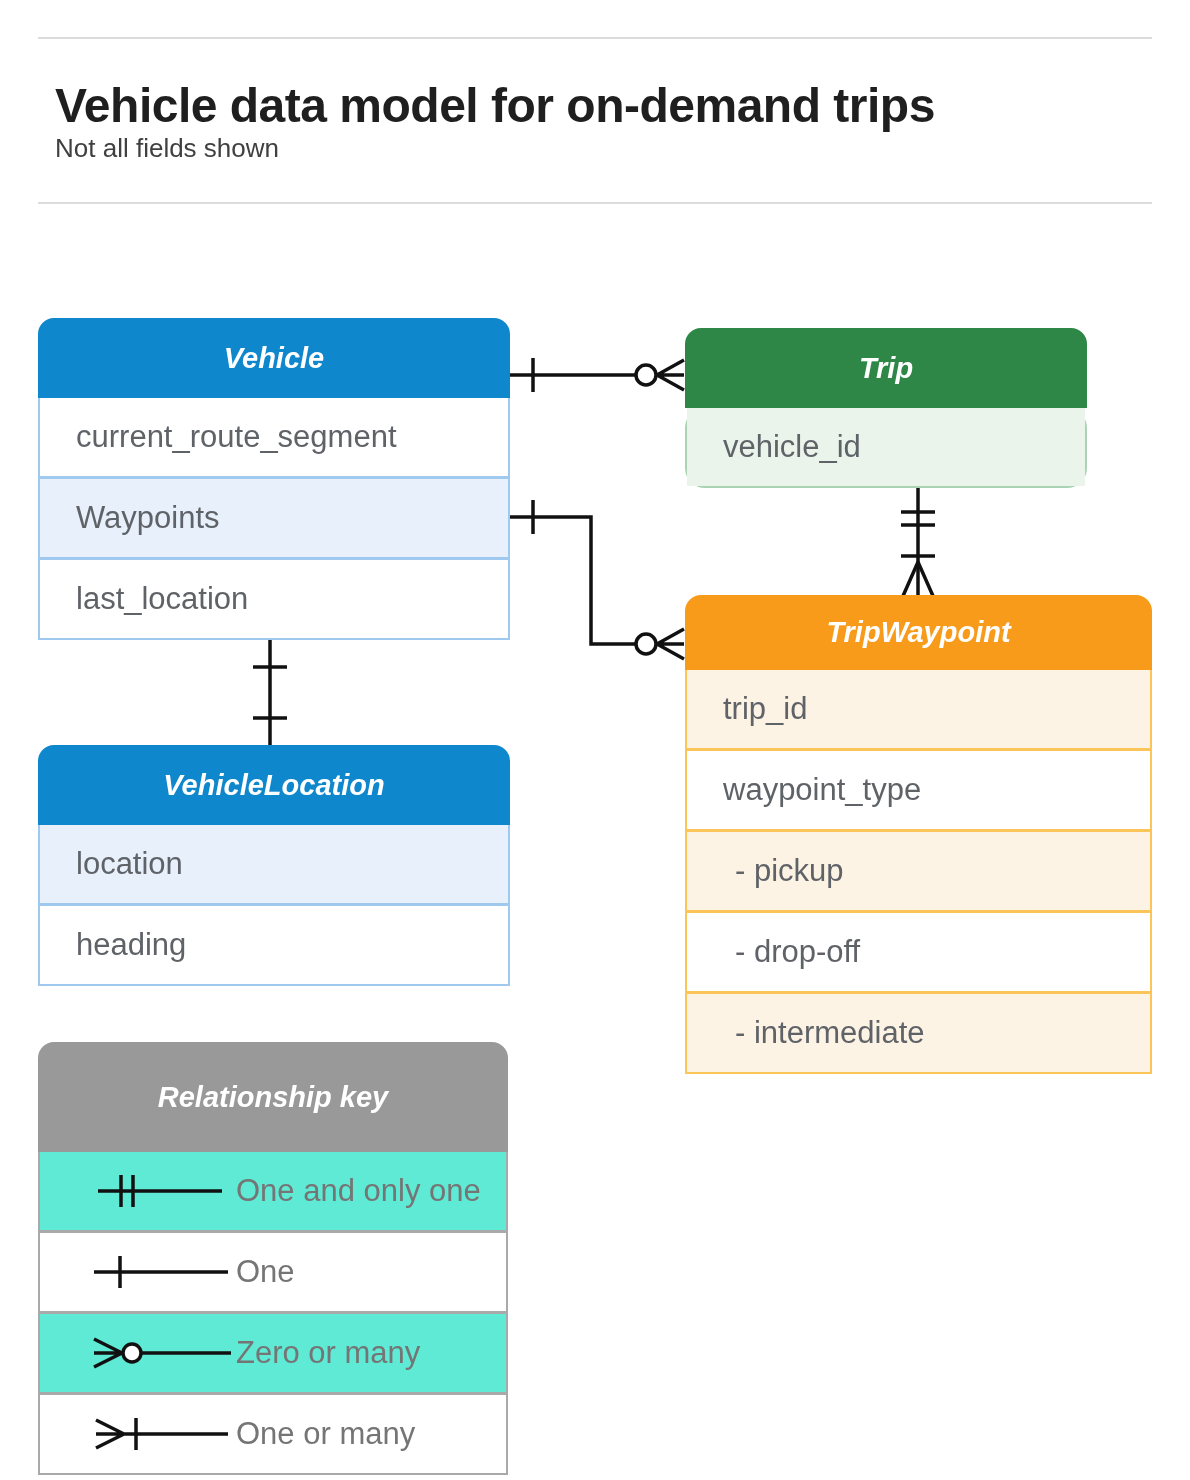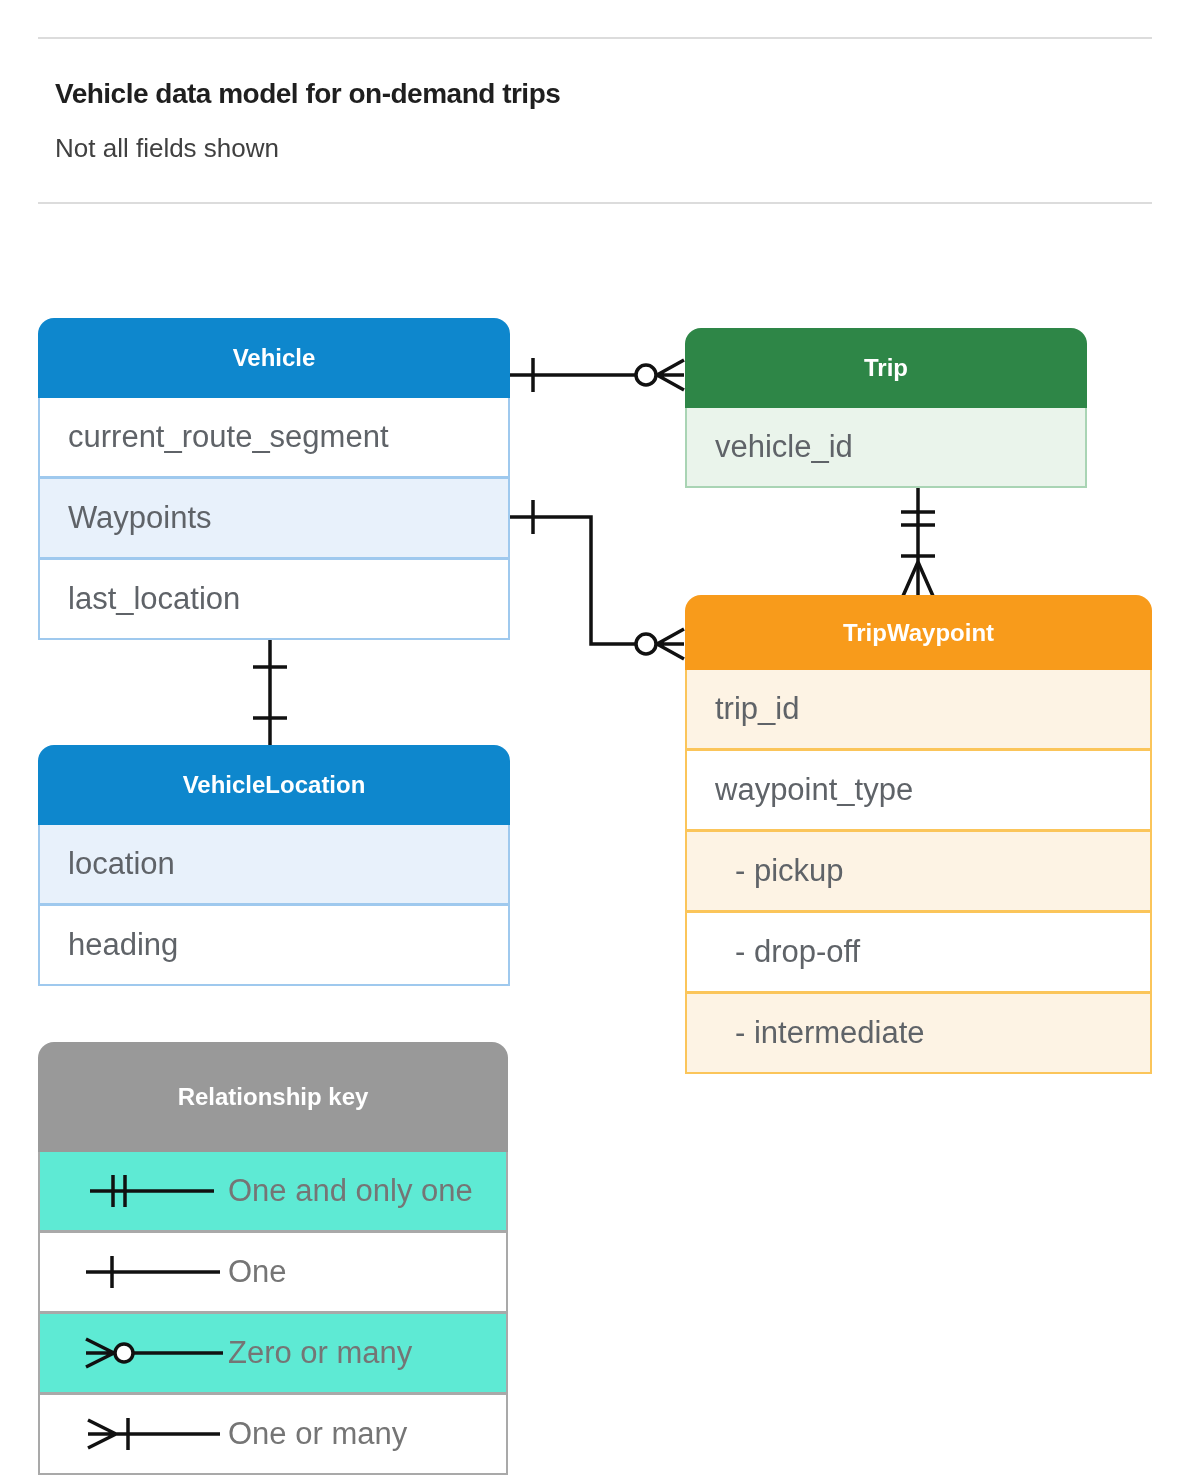--- a/index.html
+++ b/index.html
@@ -5,51 +5,51 @@
   html,body{margin:0;padding:0;background:#ffffff;}
   .canvas{
     position:relative;width:1190px;height:1480px;background:#ffffff;overflow:hidden;
     font-family:"Liberation Sans", sans-serif;
   }
   .rule{position:absolute;left:38px;width:1114px;height:2px;background:#dcdcdc;}
   .rule.top{top:37px;}
   .rule.second{top:202px;}
   .page-title{
     position:absolute;left:55px;top:78px;margin:0;
-    font-size:28px;font-weight:bold;color:#1f1f1f;letter-spacing:-0.5px;
+    font-size:48px;font-weight:bold;color:#1f1f1f;letter-spacing:-0.5px;
   }
   .page-subtitle{
     position:absolute;left:55px;top:133px;margin:0;
     font-size:26px;font-weight:normal;color:#404040;
   }
   .connectors{position:absolute;left:0;top:0;pointer-events:none;}
   .connectors path,.connectors line{stroke:#111111;stroke-width:3.5;fill:none;}
   .connectors circle{stroke:#111111;stroke-width:3.5;fill:#ffffff;}
 
   .entity{position:absolute;}
   .entity header{
     height:80px;display:flex;align-items:center;justify-content:center;
     border-radius:16px 16px 0 0;
-    font-size:24px;font-weight:bold;color:#ffffff;
+    font-size:29px;font-weight:bold;color:#ffffff;font-style:italic;
   }
   .entity .rows{border-style:solid;border-width:2px;border-top:none;background:#ffffff;}
   .entity .row{
     height:78px;display:flex;align-items:center;
-    padding-left:28px;font-size:31px;color:#5f6368;background:#ffffff;
+    padding-left:36px;font-size:31px;color:#5f6368;background:#ffffff;
   }
   .entity .row.indent{padding-left:48px;}
   .entity .row + .row{border-top-style:solid;border-top-width:3px;}
 
   .entity.blue header{background:#0e87cd;}
   .entity.blue .rows{border-color:#9fc9ee;}
   .entity.blue .row + .row{border-top-color:#9fc9ee;text-align:center;}
   .entity.blue .row.alt{background:#e8f1fb;}
 
   .entity.green header{background:#2e8647;}
-  .entity.green .rows{border-color:#a9d4b4;}
+  .entity.green .rows{border-color:#a9d4b4;border-radius:20px;}
   .entity.green .row.alt{background:#eaf4eb;}
 
   .entity.orange header{background:#f89b1b;height:75px;}
   .entity.orange .rows{border-color:#fbc55a;}
   .entity.orange .row + .row{border-top-color:#fbc55a;}
   .entity.orange .row.alt{background:#fdf3e4;}
 
   .entity.gray header{background:#999999;height:110px;}
   .entity.gray .rows{border-color:#a9a9a9;}
   .entity.gray .row + .row{border-top-color:#a9a9a9;}

